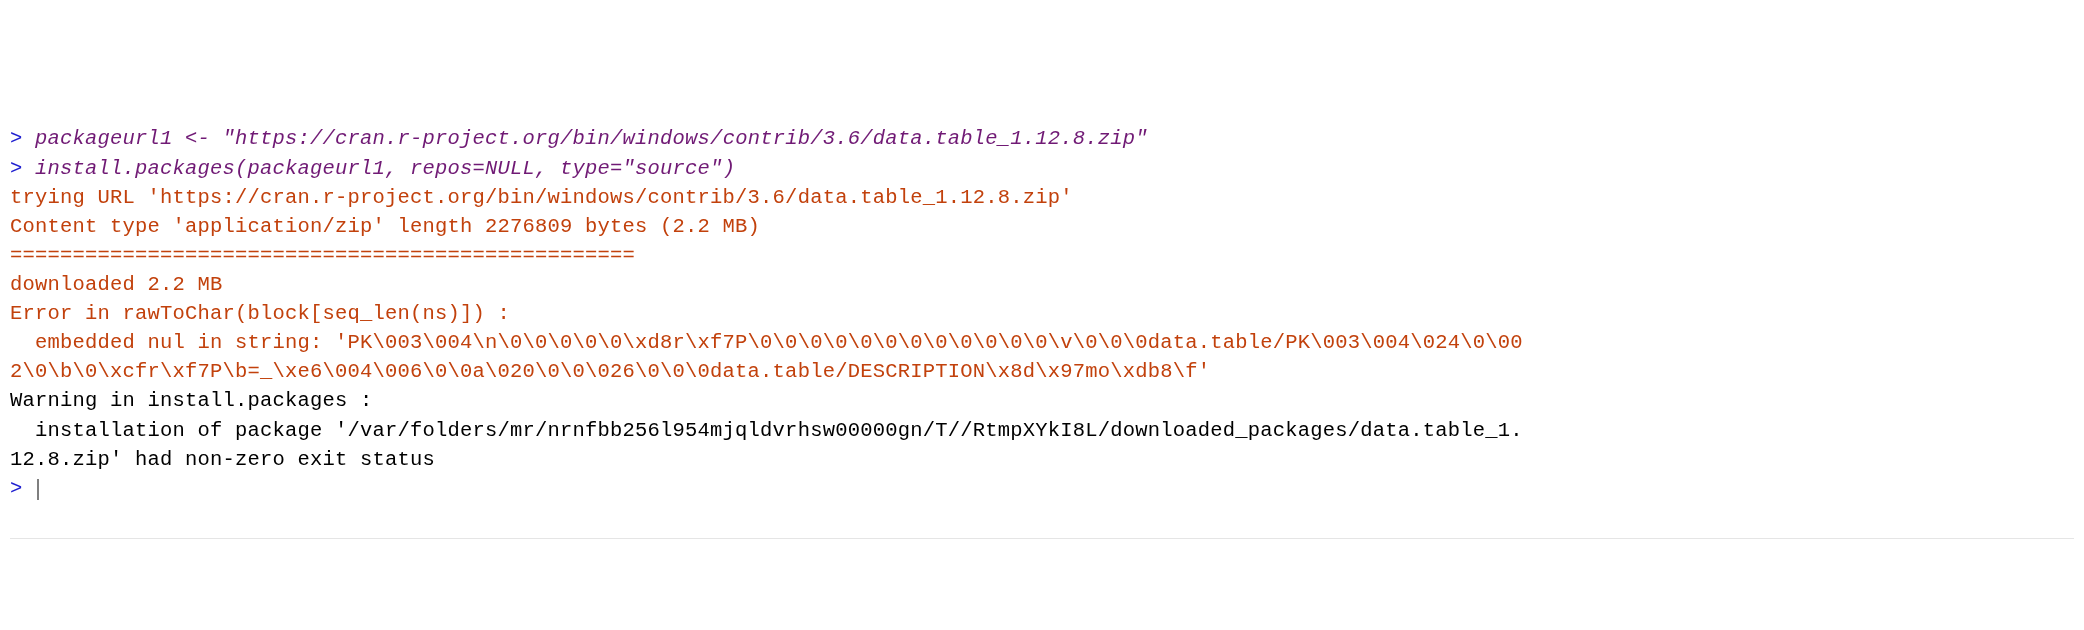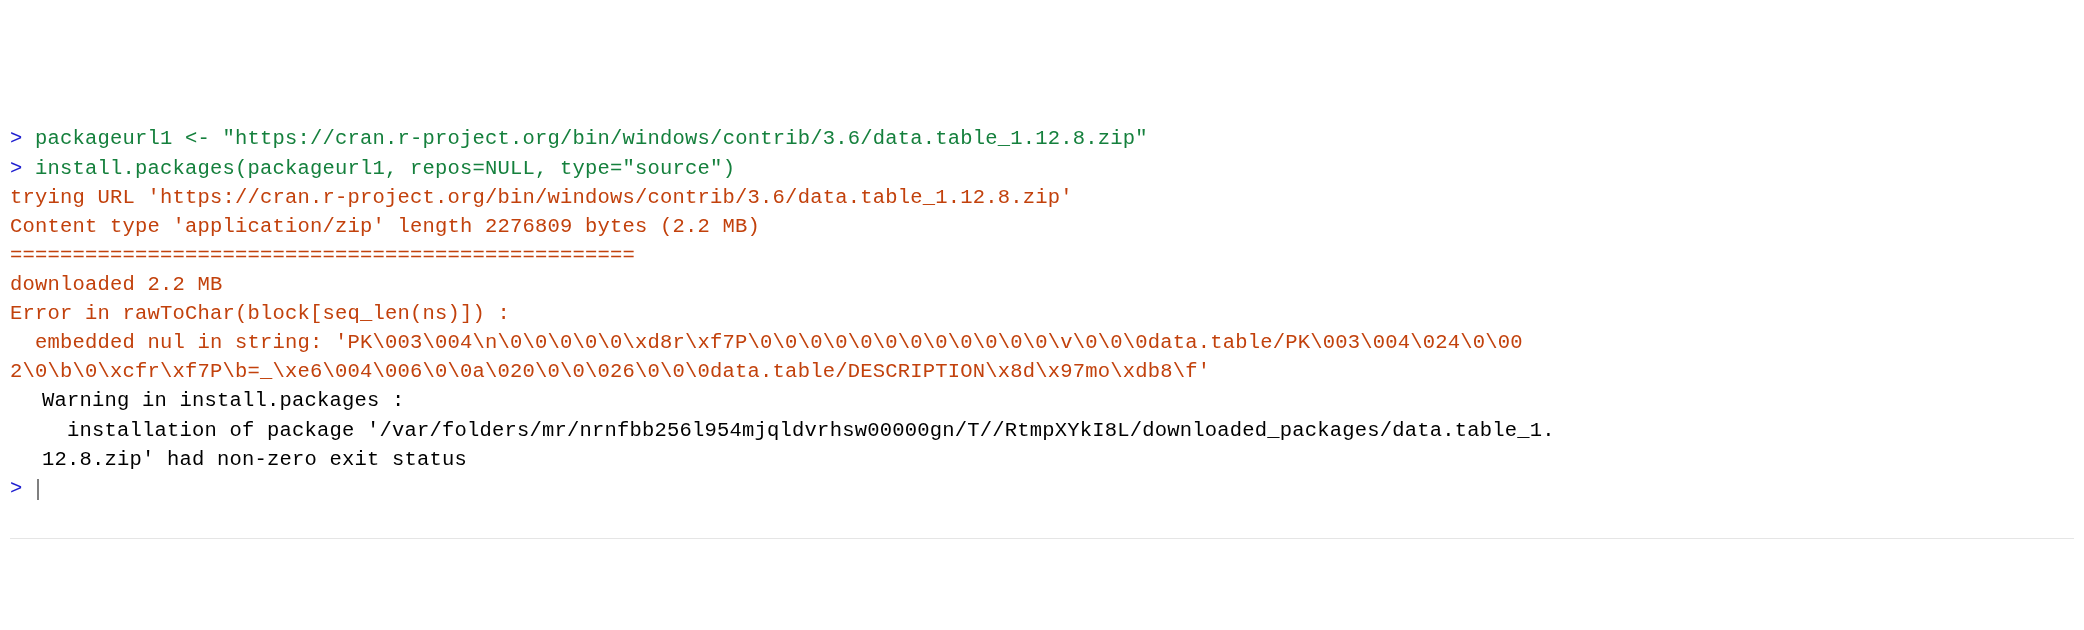--- a/index.html
+++ b/index.html
@@ -14,28 +14,28 @@
       background: #ffffff;
       padding: 8px 10px;
       white-space: pre;
       color: #000000;
       letter-spacing: 0.2px;
     }
     .prompt {
       color: #2020d0;
     }
     .input {
-      color: #15803d;
+      color: #701a75;
+      font-style: italic;
     }
     .msg {
       color: #c2410c;
     }
     .plain {
       color: #000000;
-      margin-left: 32px;
     }
     .cursor {
       display: inline-block;
       width: 2px;
       height: 21px;
       background: #7f7f7f;
       vertical-align: text-bottom;
       margin-left: 2px;
     }
     .line {

